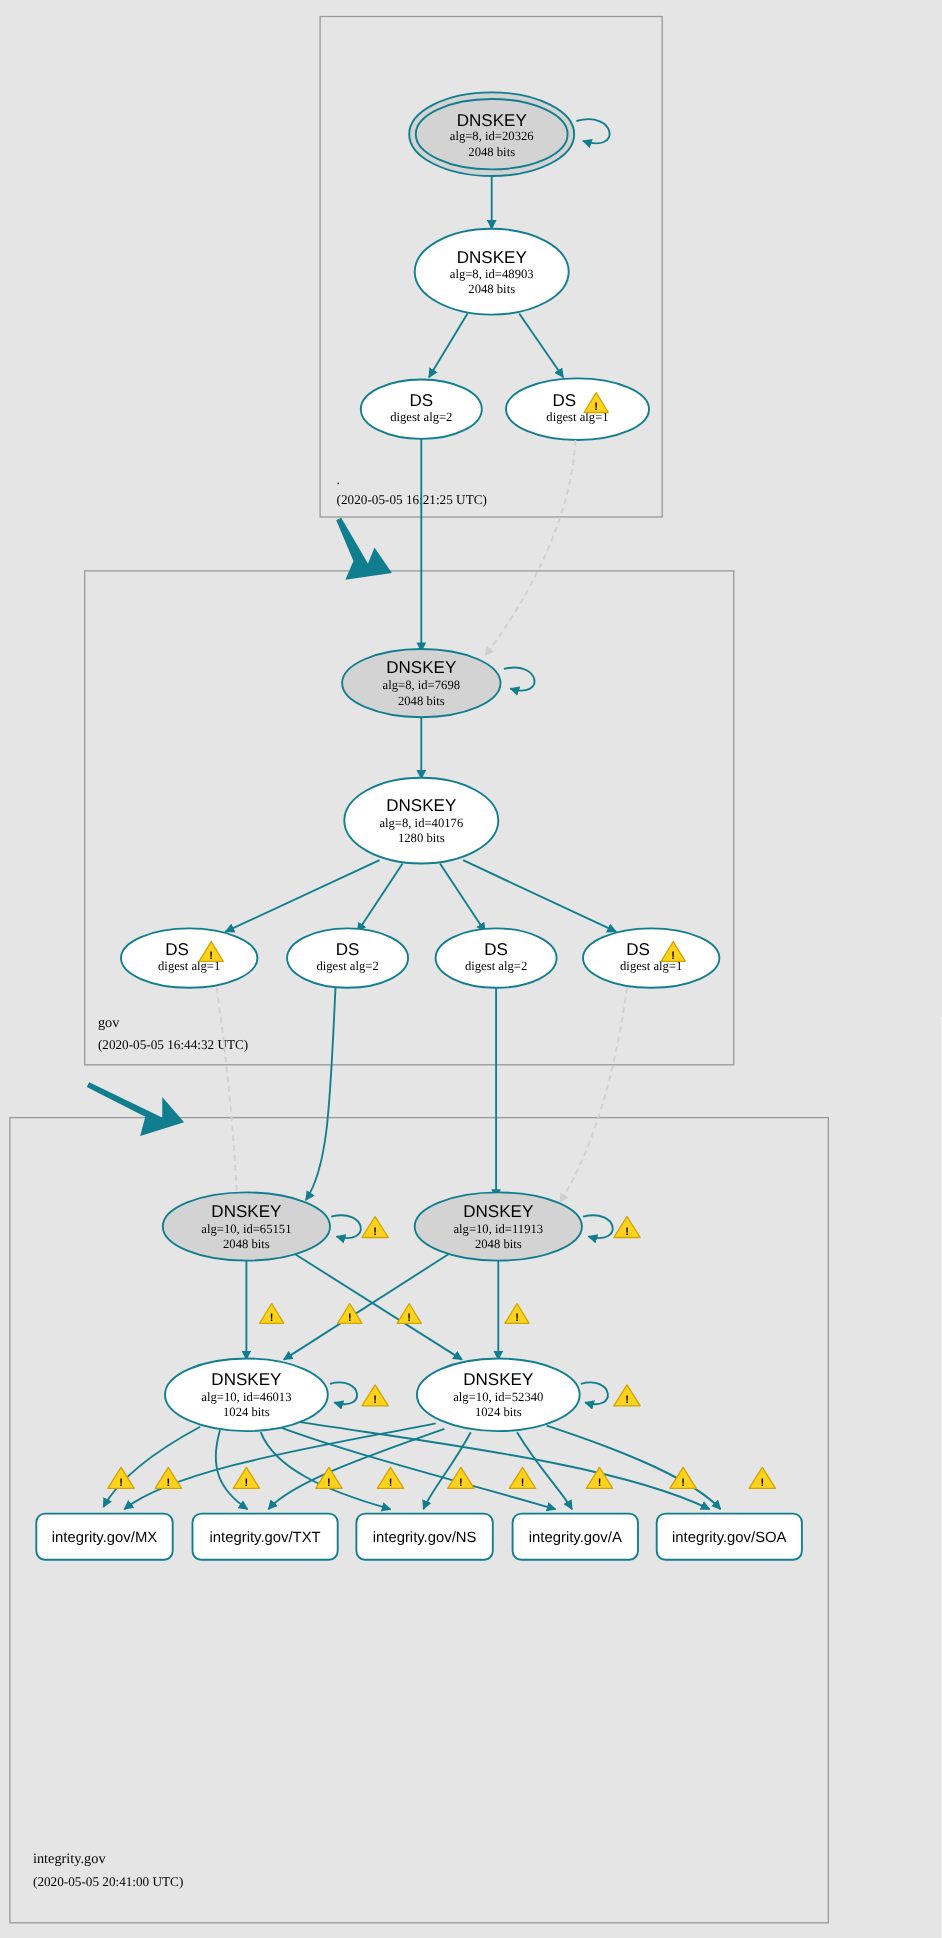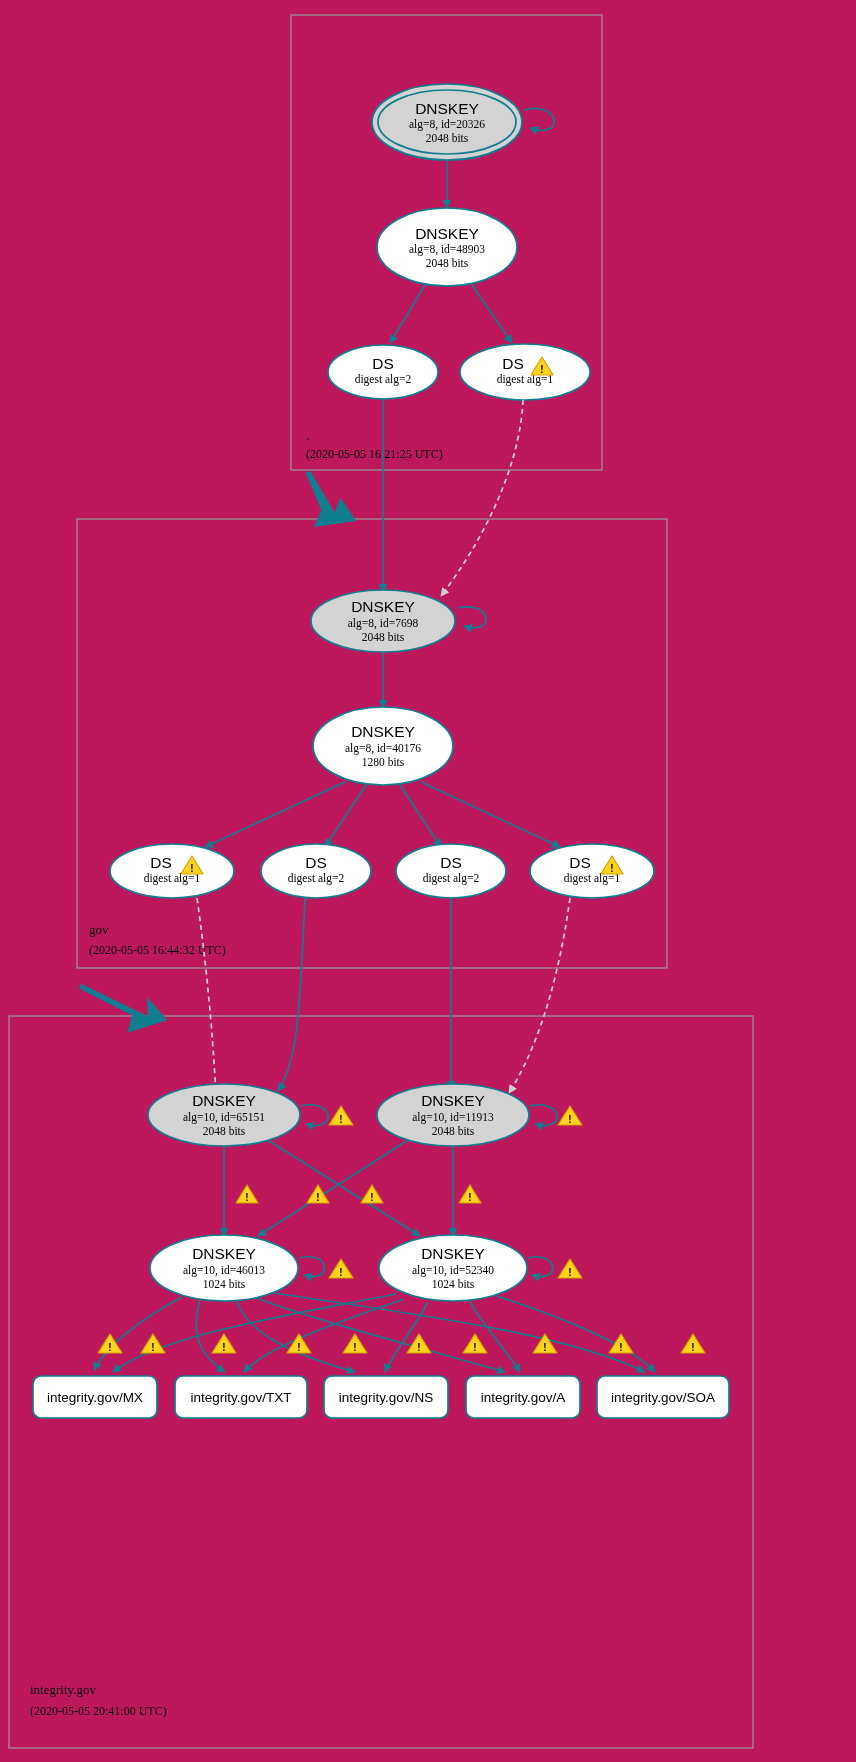--- a/index.html
+++ b/index.html
@@ -7,21 +7,21 @@
     padding: 0;
     background: #ffffff;
   }
   body {
     font-family: "Liberation Sans", sans-serif;
   }
   #canvas {
     position: relative;
     width: 856px;
     height: 1762px;
-    background: #be185d;
+    background: #e5e5e5;
     overflow: hidden;
   }
   svg#graph {
     position: absolute;
     left: 0;
     top: 0;
     width: 856px;
     height: 1762px;
   }
   .zone-box {

